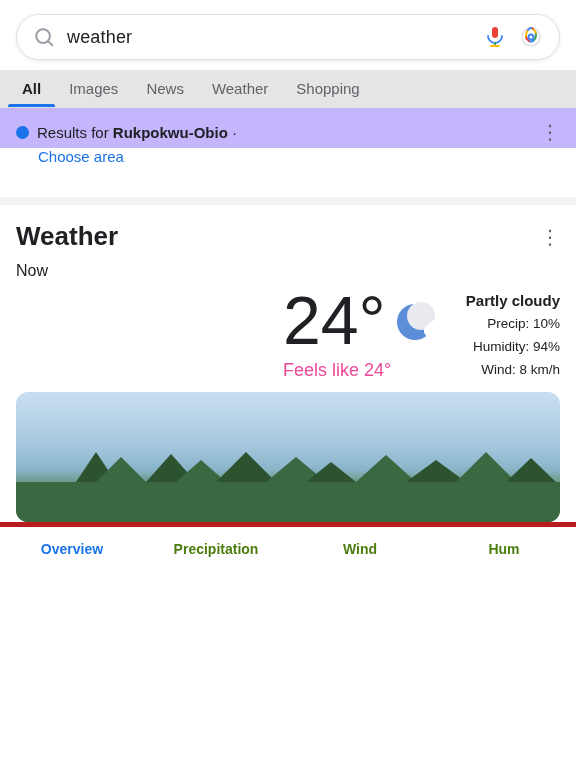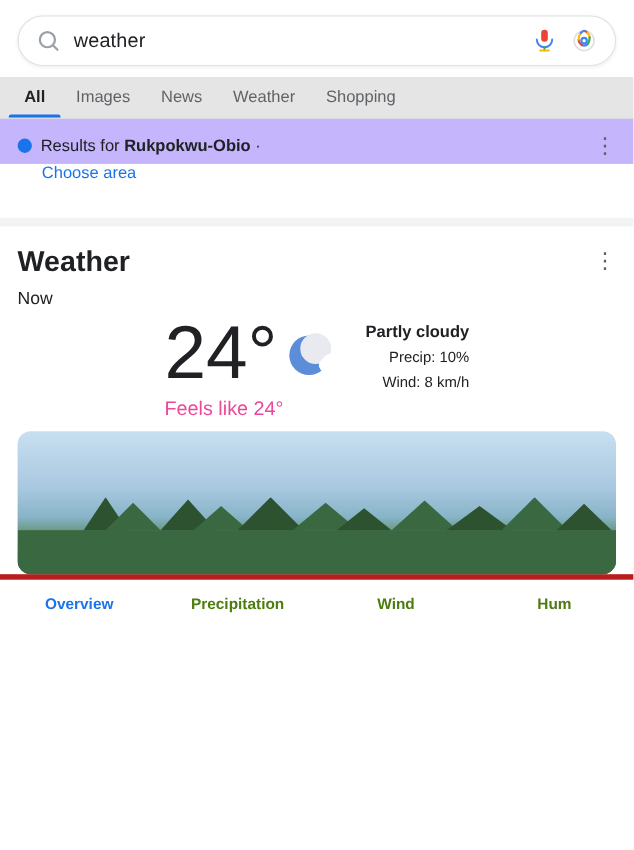--- a/index.html
+++ b/index.html
@@ -148,21 +148,21 @@
     .weather-now-label {
       font-size: 16px;
       color: #202124;
       font-weight: 500;
       margin-bottom: 6px;
     }
 
     .weather-main-row {
       display: flex;
       align-items: flex-start;
-      justify-content: center;
+      justify-content: flex-end;
       margin-bottom: 4px;
     }
     .weather-left {
       display: flex;
       flex-direction: column;
     }
     .weather-temp-icon-row {
       display: flex;
       align-items: center;
       gap: 8px;
@@ -326,20 +326,21 @@
             <ellipse cx="22" cy="20" rx="20" ry="10" fill="rgba(255,255,255,0.9)"></ellipse>
           </svg>
         </div>
       </div>
       <span class="feels-like">Feels like 24°</span>
     </div>
 
     <div class="weather-right">
       <div class="partly-cloudy-label">Partly cloudy</div>
       <div class="weather-detail">Precip: 10%</div>
+      <div class="weather-detail">Humidity: 94%</div>
       <div class="weather-detail">Wind: 8 km/h</div>
     </div>
   </div>
 
   <div class="weather-scene">
     <svg class="weather-scene-trees" viewBox="0 0 576 70" xmlns="http://www.w3.org/2000/svg">
 
       <rect x="0" y="30" width="576" height="40" fill="#3a6840"></rect>
       <polygon points="60,30 80,0 100,30" fill="#2d5230"></polygon>
       <polygon points="80,30 105,5 130,30" fill="#3a6840"></polygon>

